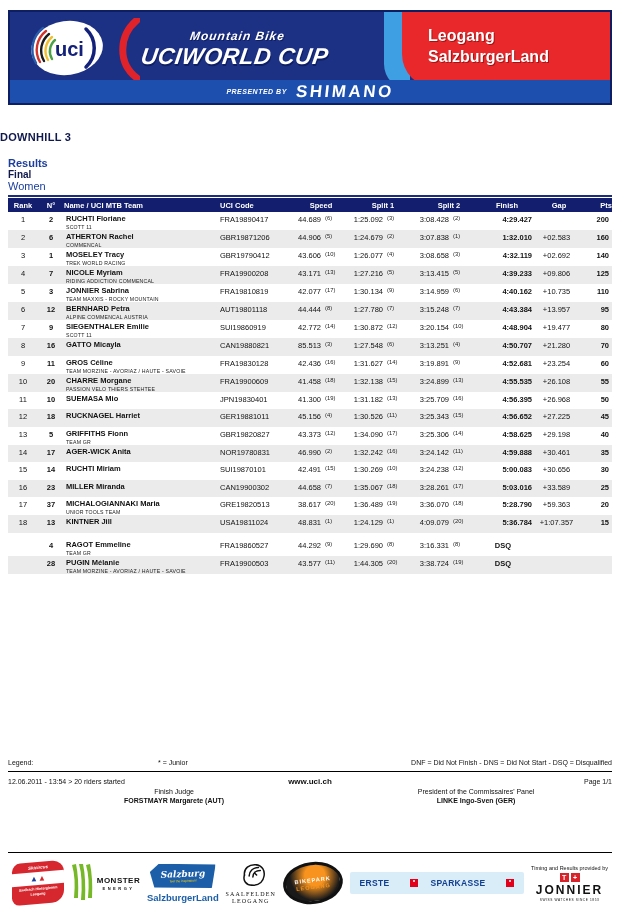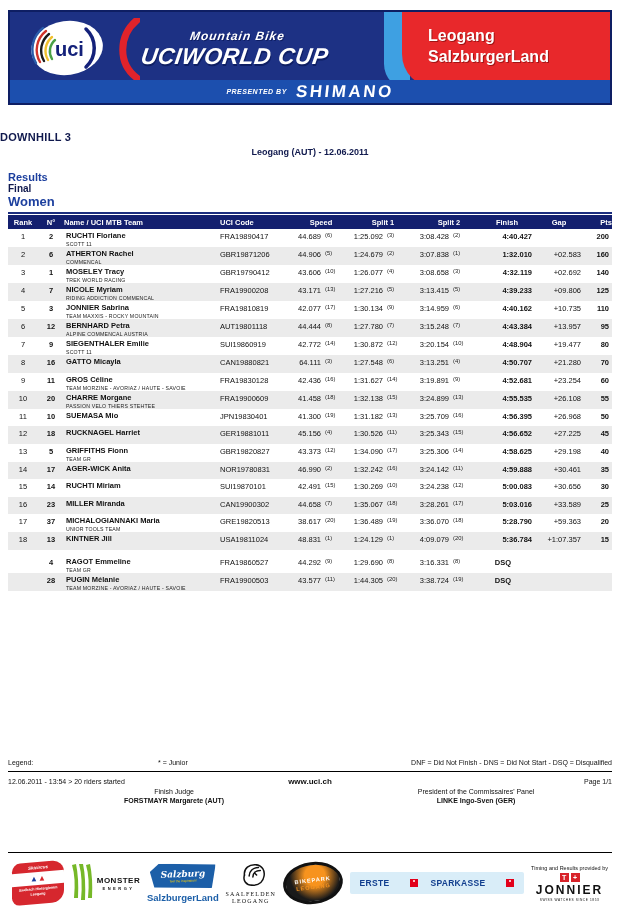--- a/index.html
+++ b/index.html
@@ -34,21 +34,21 @@
   .presenter{ color:#fff; font-size:17px; font-weight:bold; letter-spacing:2.5px;
     transform:skewX(-6deg); }
 
   
   .event-title{ margin-top:131px; text-align:left; font-size:11px; font-weight:bold;
     color:#10194d; letter-spacing:0.3px; }
   .venue-date{ margin-top:4px; text-align:center; font-size:9px; font-weight:bold; color:#10194d; }
   .section-row{ margin:14px 8px 0; display:flex; align-items:baseline;flex-direction:column; }
   .section-left{ flex:1; font-size:11px; font-weight:bold; color:#1c3f9e; }
   .section-center{ flex:1; text-align:center; font-size:10px; font-weight:bold; color:#10194d; }
-  .section-right{ flex:1; text-align:left; font-size:13px; font-weight:bold; color:#1c3f9e; }
+  .section-right{ flex:1; text-align:left; font-size:11px; font-weight:normal; color:#1c3f9e; }
   .rule-navy{ margin:3px 8px 0; border-top:2px solid #1b2d7e; }
 
   
   table.results{ width:604px; margin:1px 8px 0; border-collapse:collapse;
     table-layout:fixed; font-size:7.5px; color:#111; }
   table.results thead th{ background:#131f6e; color:#fff; font-size:7.5px;
     font-weight:bold; height:14px; padding:0; }
   th.h-rank{ width:30px; } th.h-no{ width:26px; }
   th.h-name{ width:156px; text-align:left; padding-left:2px; }
   th.h-uci{ width:72px; text-align:left; }
@@ -61,21 +61,21 @@
   .c-rank{ text-align:center; }
   .c-no{ text-align:center; font-weight:bold; }
   .c-name{ padding-left:2px; }
   .rname{ font-weight:bold; font-size:7.5px; line-height:8px; white-space:nowrap; }
   .rteam{ font-size:5.2px; line-height:6px; color:#222; margin-top:1px;
     letter-spacing:0.2px; white-space:nowrap; }
   .c-num{ text-align:right; }
   .c-prank{ font-size:5.8px; padding-left:4px; padding-top:4px; color:#222; }
   .c-fin{ text-align:right; font-weight:bold; }
   .c-fin.dsq{ text-align:center; padding-right:8px; }
-  .c-gap{ text-align:right; padding-right:5px; }
+  .c-gap{ text-align:center; padding-right:5px; }
   .c-pts{ text-align:right; font-weight:bold; padding-right:3px; }
 
   
   .legend-block{ position:absolute; left:8px; top:759px; width:604px; font-size:7px; color:#111; }
   .legend-row{ display:flex; padding-bottom:5px; border-bottom:1.5px solid #000; }
   .legend-label{ width:150px; }
   .legend-junior{ flex:1; }
   .legend-right{ text-align:right; }
   .footer-row1{ display:flex; align-items:baseline; margin-top:5px; }
   .footer-left{ flex:1; }
@@ -172,21 +172,20 @@
       <div>Leogang</div>
       <div>SalzburgerLand</div>
     </div>
     <div class="presented-bar">
       <span class="presented-label">PRESENTED BY</span>
       <span class="presenter">SHIMANO</span>
     </div>
   </div>
 
   <div class="event-title">DOWNHILL 3</div>
-  <div class="venue-date">Leogang (AUT) - 12.06.2011</div>
   <div class="section-row">
     <div class="section-left">Results</div>
     <div class="section-center">Final</div>
     <div class="section-right">Women</div>
   </div>
   <div class="rule-navy"></div>
 
   <table class="results">
     <thead>
       <tr>
@@ -210,21 +209,21 @@
         <div class="rname">RUCHTI Floriane</div>
         <div class="rteam">SCOTT 11</div>
       </td>
       <td>FRA19890417</td>
       <td class="c-num">44.689</td>
       <td class="c-prank">(6)</td>
       <td class="c-num">1:25.092</td>
       <td class="c-prank">(3)</td>
       <td class="c-num">3:08.428</td>
       <td class="c-prank">(2)</td>
-      <td class="c-fin">4:40.427</td>
+      <td class="c-fin">4:29.427</td>
       <td class="c-gap"></td>
       <td class="c-pts">200</td>
     </tr>
         <tr class="alt">
       <td class="c-rank">2</td>
       <td class="c-no">6</td>
       <td class="c-name">
         <div class="rname">ATHERTON Rachel</div>
         <div class="rteam">COMMENCAL</div>
       </td>
@@ -330,21 +329,21 @@
       <td class="c-pts">80</td>
     </tr>
         <tr class="alt">
       <td class="c-rank">8</td>
       <td class="c-no">16</td>
       <td class="c-name">
         <div class="rname">GATTO Micayla</div>
         <div class="rteam"></div>
       </td>
       <td>CAN19880821</td>
-      <td class="c-num">64.111</td>
+      <td class="c-num">85.513</td>
       <td class="c-prank">(3)</td>
       <td class="c-num">1:27.548</td>
       <td class="c-prank">(6)</td>
       <td class="c-num">3:13.251</td>
       <td class="c-prank">(4)</td>
       <td class="c-fin">4:50.707</td>
       <td class="c-gap">+21.280</td>
       <td class="c-pts">70</td>
     </tr>
         <tr>

